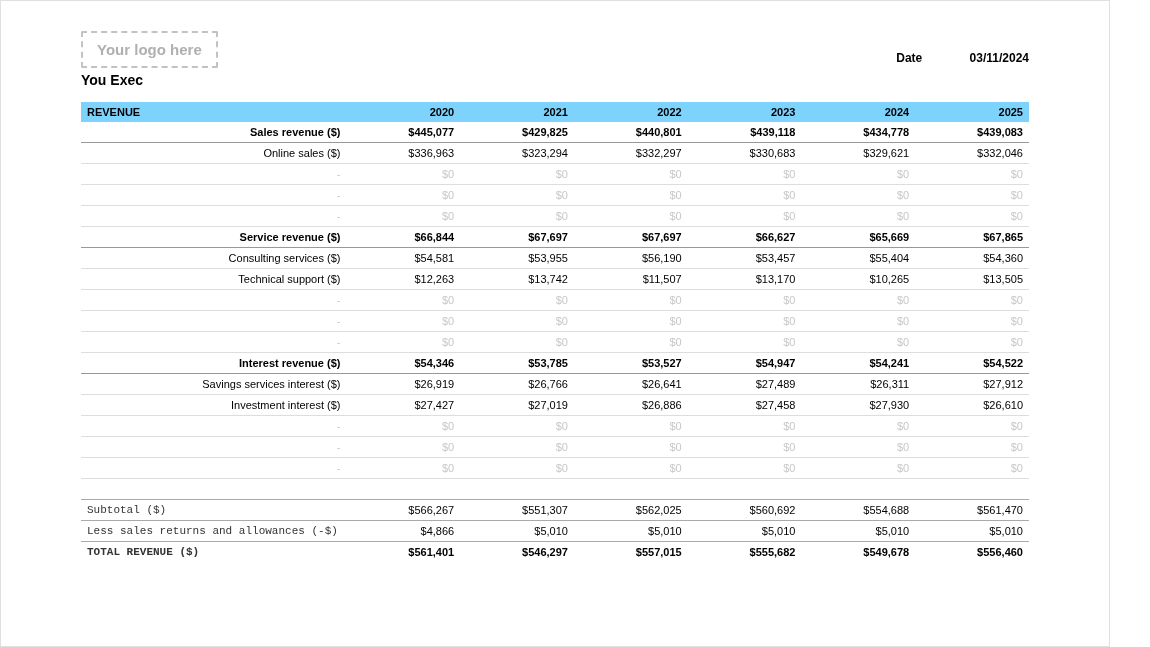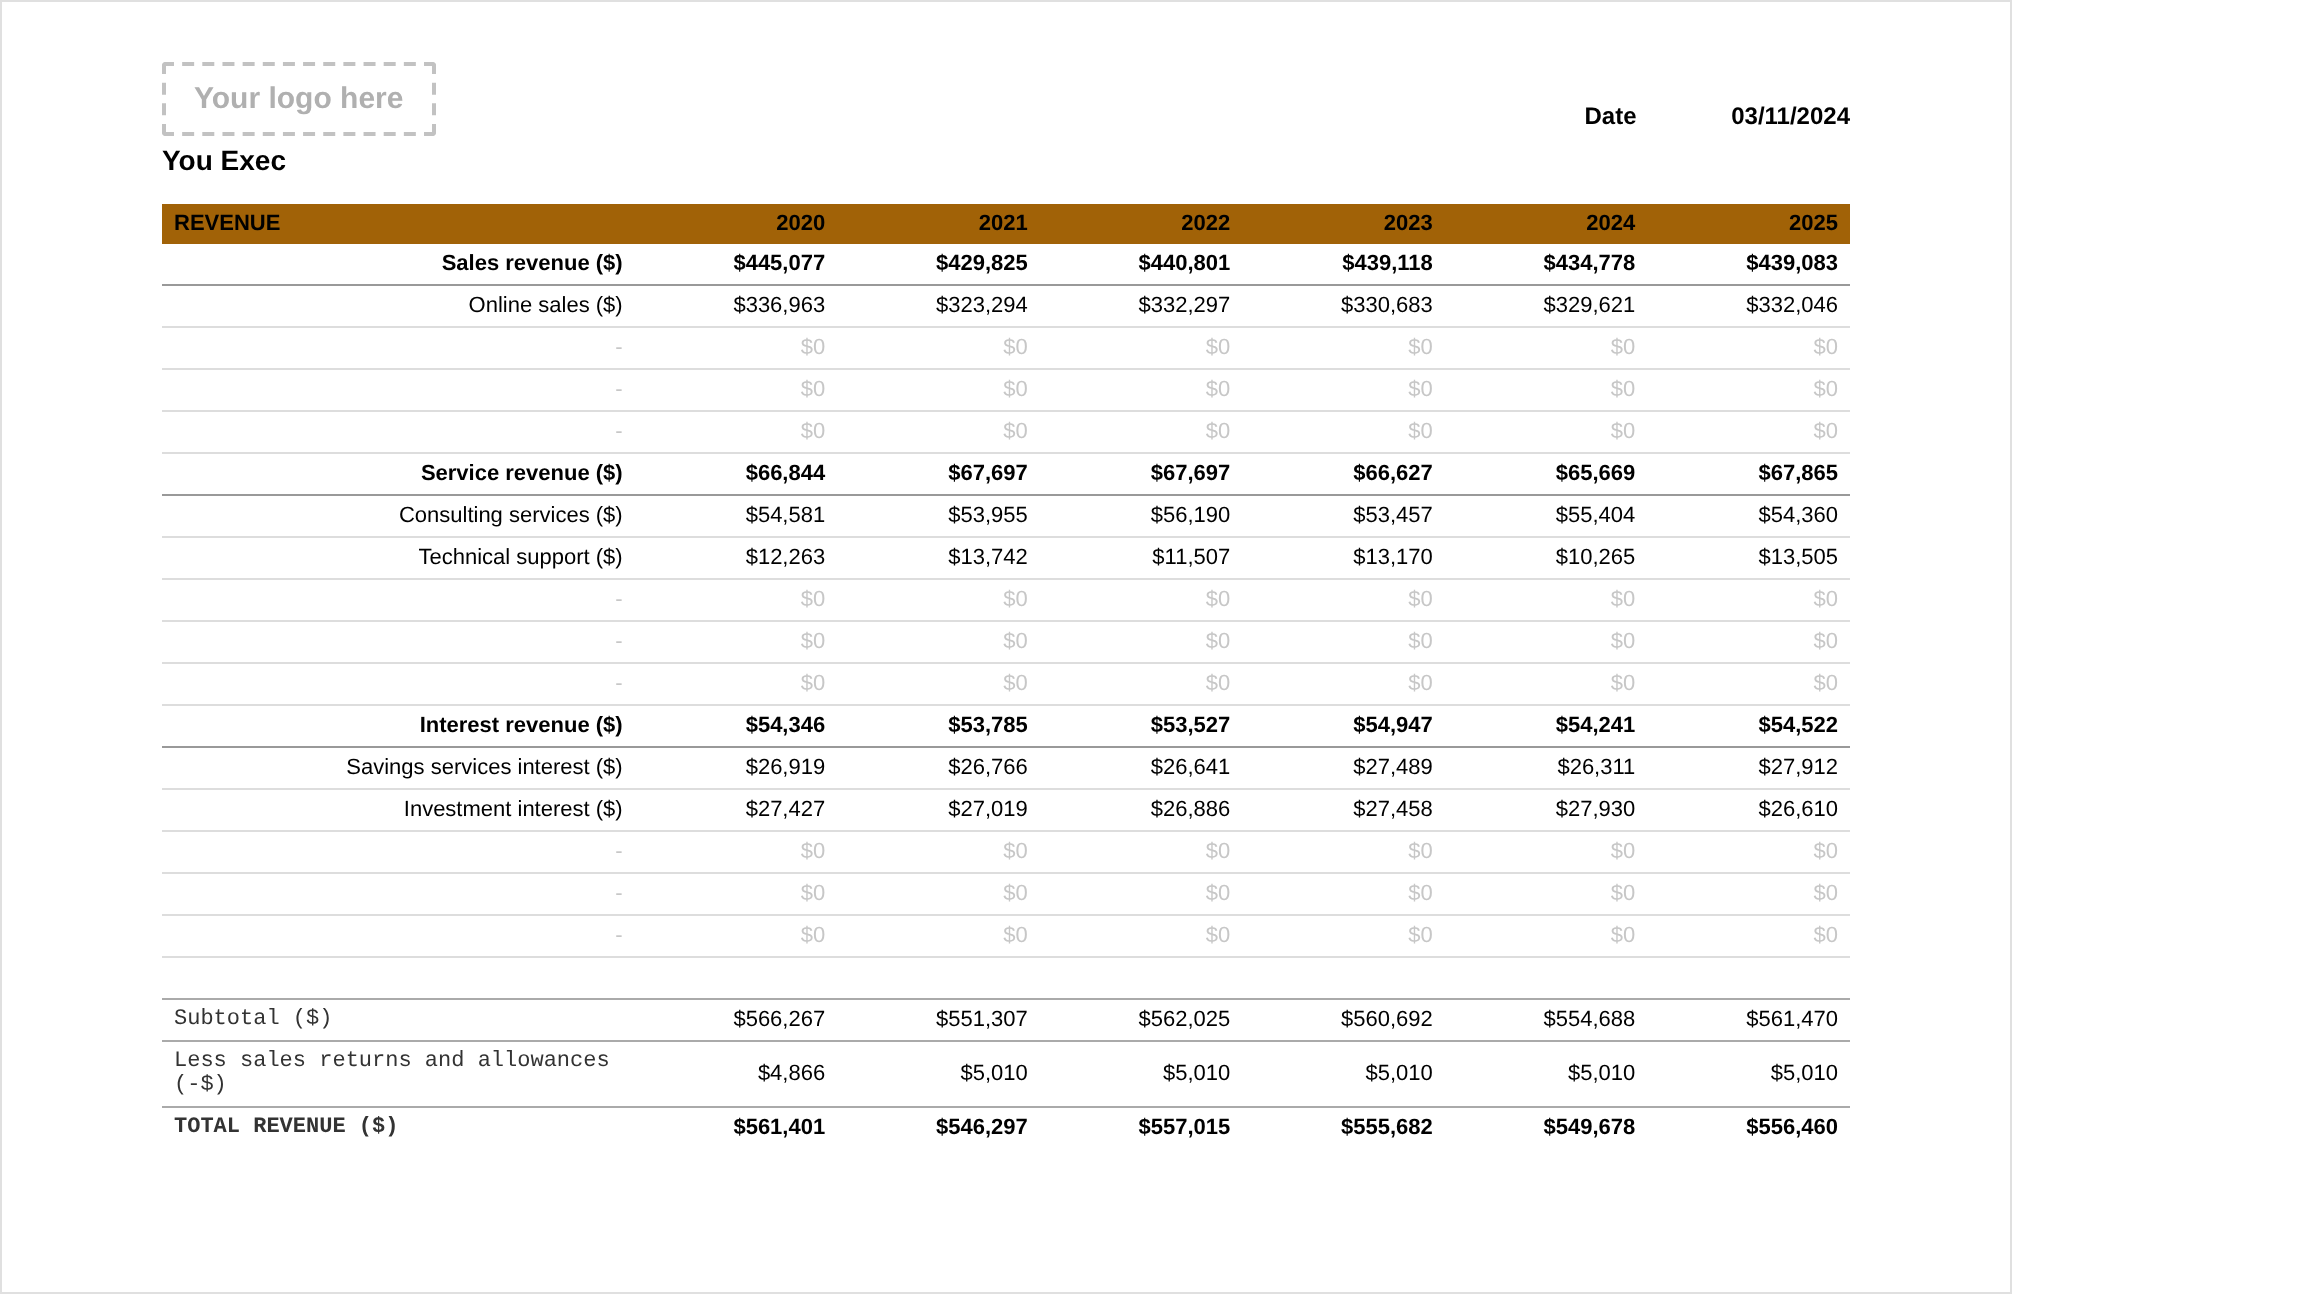--- a/index.html
+++ b/index.html
@@ -3,21 +3,21 @@
 <meta charset="utf-8">
 <style>
   html, body {
     margin: 0;
     padding: 0;
     background: #fff;
     font-family: Arial, Helvetica, sans-serif;
     color: #000;
   }
   .page {
-    width: 1006px;
+    width: 1110px;
     height: 647px;
     box-sizing: border-box;
     border: 1px solid #e0e0e0;
     padding: 30px 80px 10px 80px;
     position: relative;
   }
   .logo-placeholder {
     display: inline-block;
     border: 2px dashed #c2c2c2;
     color: #b0b0b0;
@@ -57,21 +57,21 @@
     margin-top: 4px;
     margin-bottom: 14px;
   }
   table {
     width: 100%;
     border-collapse: collapse;
     font-size: 11px;
   }
   th, td { padding: 4px 6px; }
   thead th {
-    background: #a16207;
+    background: #7dd3fc;
     font-weight: bold;
     text-align: right;
   }
   thead th.first {
     text-align: left;
   }
   td.first { text-align: right; }
   td.num  { text-align: right; }
   tr.sub-header td.first { font-weight: bold; }
   tr.sub-header td.num   { font-weight: bold; }

